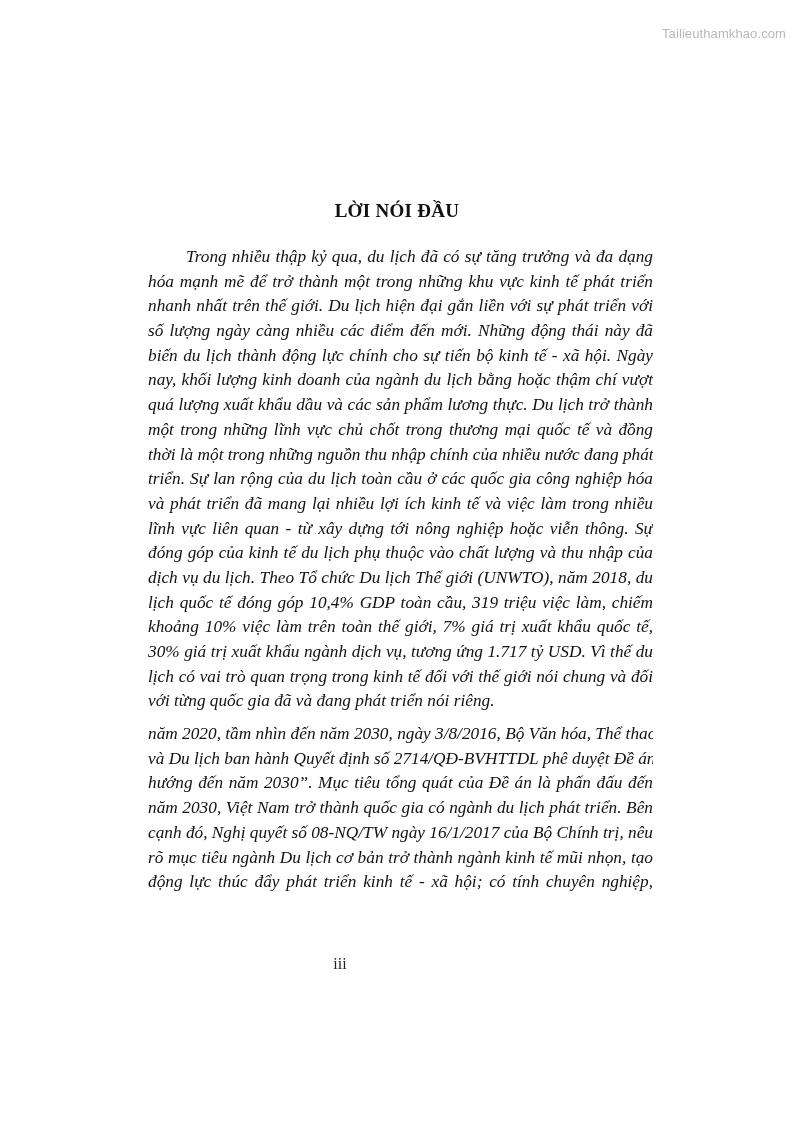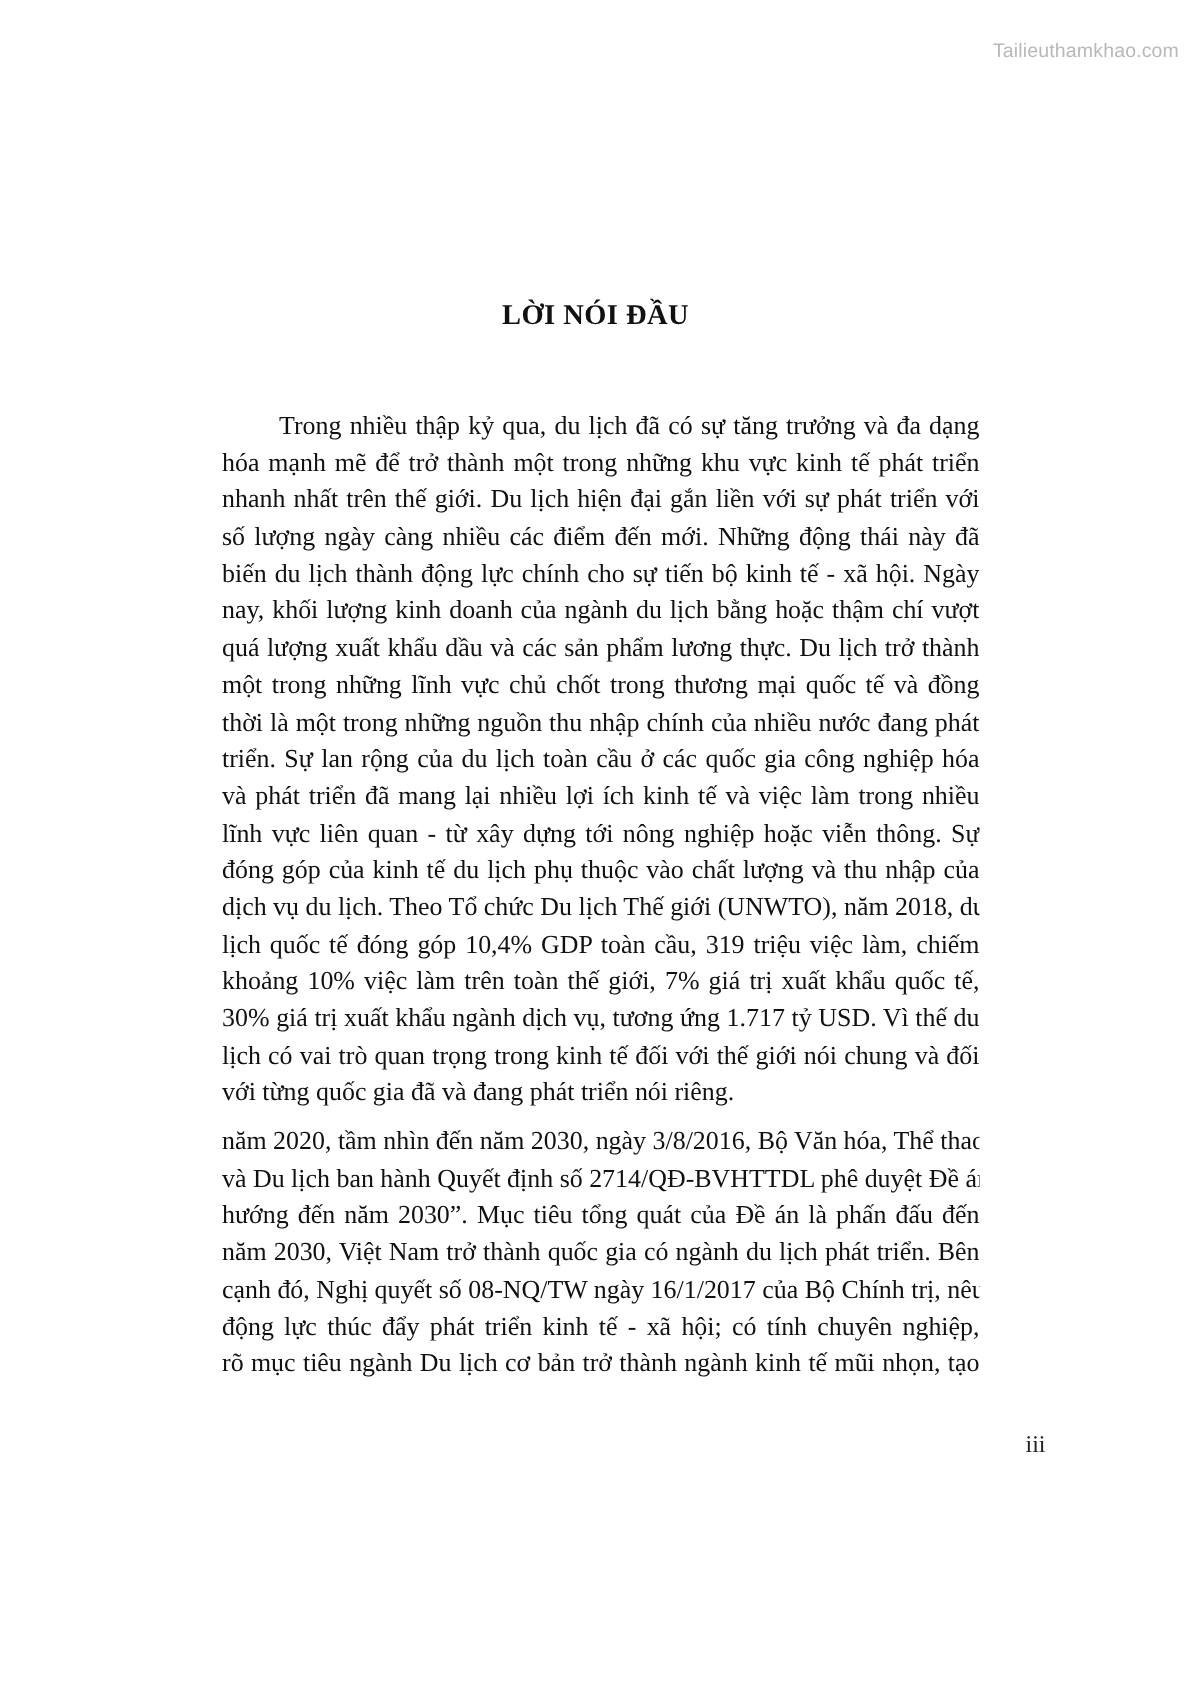--- a/index.html
+++ b/index.html
@@ -34,22 +34,22 @@
       font-weight: bold;
       font-size: 19px;
       letter-spacing: 0.3px;
       color: #111;
     }
     .body-text {
       position: absolute;
       left: 148px;
       width: 505px;
       top: 245px;
+      font-style: italic;
       font-size: 17.3px;
-      margin-top: 27px;
     }
     .line {
       display: block;
       height: 24.7px;
       line-height: 24.7px;
       white-space: nowrap;
       text-align: justify;
       text-align-last: justify;
       overflow: hidden;
     }
@@ -60,24 +60,23 @@
       text-align-last: left;
     }
     .para-gap {
       height: 8px;
     }
     .page-number {
       position: absolute;
       top: 955px;
       left: 0;
       width: 680px;
-      text-align: right;
+      text-align: center;
       font-size: 16px;
       color: #222;
-      padding-left: 17px;
     }
   </style>
 </head>
 <body>
 
 <div class="watermark">Tailieuthamkhao.com</div>
 
 <h1 class="title" style="margin:0;">LỜI NÓI ĐẦU</h1>
 
 <div class="body-text">
@@ -102,18 +101,18 @@
     <span class="line">lịch có vai trò quan trọng trong kinh tế đối với thế giới nói chung và đối</span>
     <span class="line last">với từng quốc gia đã và đang phát triển nói riêng.</span>
   </div>
   <div class="para-gap"></div>
   <div>
     <span class="line">năm 2020, tầm nhìn đến năm 2030, ngày 3/8/2016, Bộ Văn hóa, Thể thao</span>
     <span class="line">và Du lịch ban hành Quyết định số 2714/QĐ-BVHTTDL phê duyệt Đề án</span>
     <span class="line">hướng đến năm 2030”. Mục tiêu tổng quát của Đề án là phấn đấu đến</span>
     <span class="line">năm 2030, Việt Nam trở thành quốc gia có ngành du lịch phát triển. Bên</span>
     <span class="line">cạnh đó, Nghị quyết số 08-NQ/TW ngày 16/1/2017 của Bộ Chính trị, nêu</span>
+    <span class="line">rõ mục tiêu ngành Du lịch cơ bản trở thành ngành kinh tế mũi nhọn, tạo</span>
     <span class="line">động lực thúc đẩy phát triển kinh tế - xã hội; có tính chuyên nghiệp,</span>
-    <span class="line">rõ mục tiêu ngành Du lịch cơ bản trở thành ngành kinh tế mũi nhọn, tạo</span>
   </div>
 </div>
 
 <div class="page-number">iii</div>
 
 </body></html>

